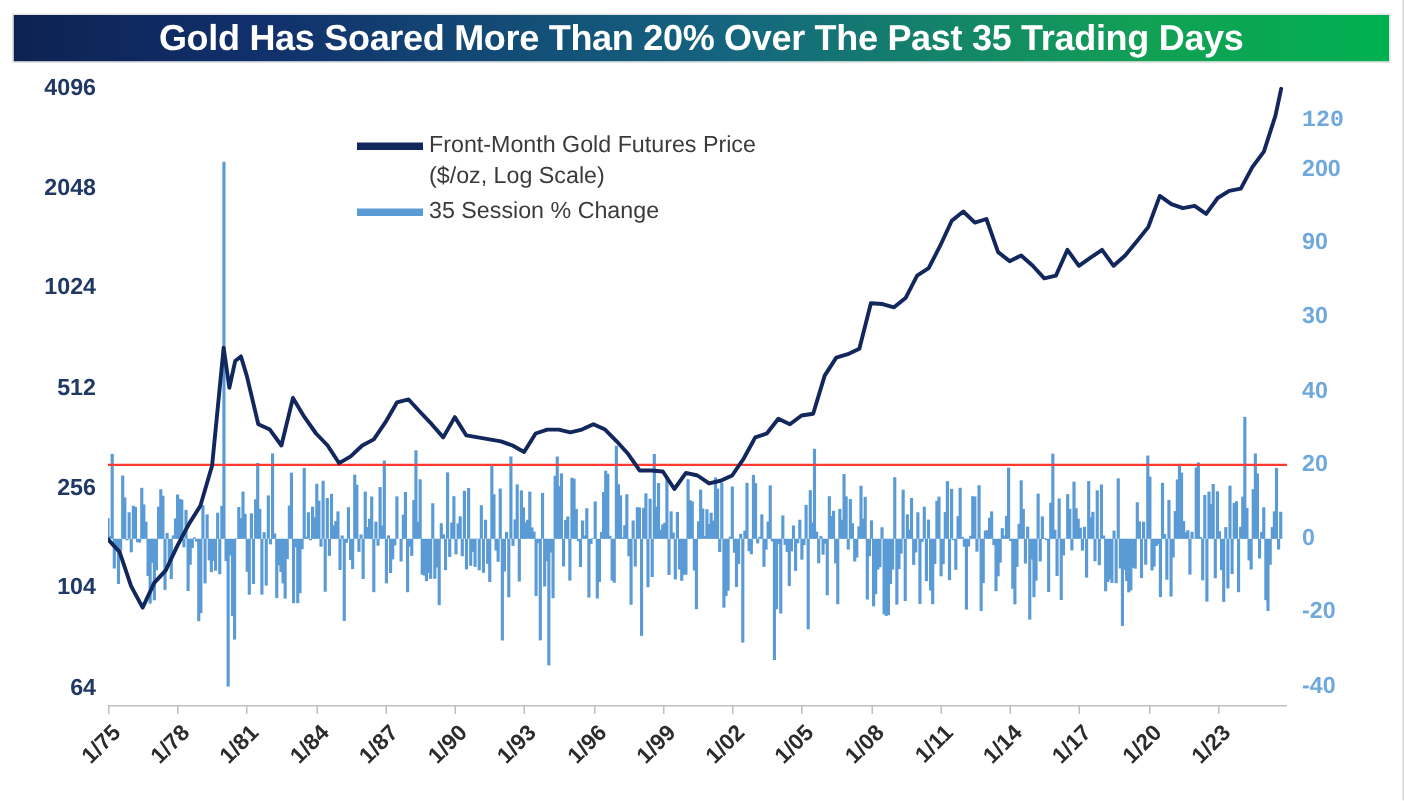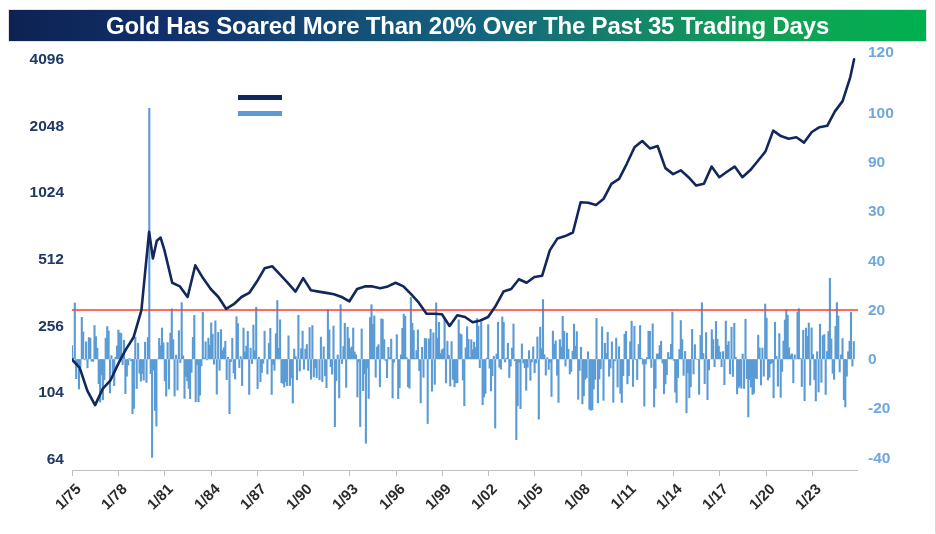--- a/index.html
+++ b/index.html
@@ -172,22 +172,22 @@
     <div id="left-axis">
         <div class="axis-label left-label" style="top: 15.2404px;">4096</div>
         <div class="axis-label left-label" style="top: 81.8453px;">2048</div>
         <div class="axis-label left-label" style="top: 148.45px;">1024</div>
         <div class="axis-label left-label" style="top: 215.055px;">512</div>
         <div class="axis-label left-label" style="top: 281.66px;">256</div>
         <div class="axis-label left-label" style="top: 348.265px;">104</div>
         <div class="axis-label left-label" style="top: 414.87px;">64</div>
       </div>
     <div id="right-axis">
-        <div class="axis-label right-label" style="top: 8px;">120</div>
-        <div class="axis-label right-label" style="top: 68.948px;">100</div>
+        <div class="axis-label right-label" style="top: 36px; font-family: Liberation Mono, monospace;">120</div>
+        <div class="axis-label right-label" style="top: 68.948px;">200</div>
         <div class="axis-label right-label" style="top: 118.197px;">90</div>
         <div class="axis-label right-label" style="top: 167.445px;">30</div>
         <div class="axis-label right-label" style="top: 216.694px;">40</div>
         <div class="axis-label right-label" style="top: 265.942px;">20</div>
         <div class="axis-label right-label" style="top: 315.191px;">0</div>
         <div class="axis-label right-label" style="top: 364.439px;">-20</div>
         <div class="axis-label right-label" style="top: 413.688px;">-40</div>
       </div>
 
     <div id="plot-area">
@@ -791,20 +791,23 @@
         <div class="x-label" style="left: 675.294px; width: 44px;">1/17</div>
         <div class="x-tick" style="left: 765.529px;"></div>
         <div class="x-label" style="left: 721.529px; width: 44px;">1/20</div>
         <div class="x-tick" style="left: 811.765px;"></div>
         <div class="x-label" style="left: 767.765px; width: 44px;">1/23</div>
       </div>
 
     <div id="legend">
       <div class="legend-row">
         <span class="legend-swatch navy"></span>
+        <span class="legend-text">Front-Month Gold Futures Price
+($/oz, Log Scale)</span>
       </div>
       <div class="legend-row">
         <span class="legend-swatch ltblue"></span>
+        <span class="legend-text">35 Session % Change</span>
       </div>
     </div>
 
   </div>
 </div>
 
 </body></html>

